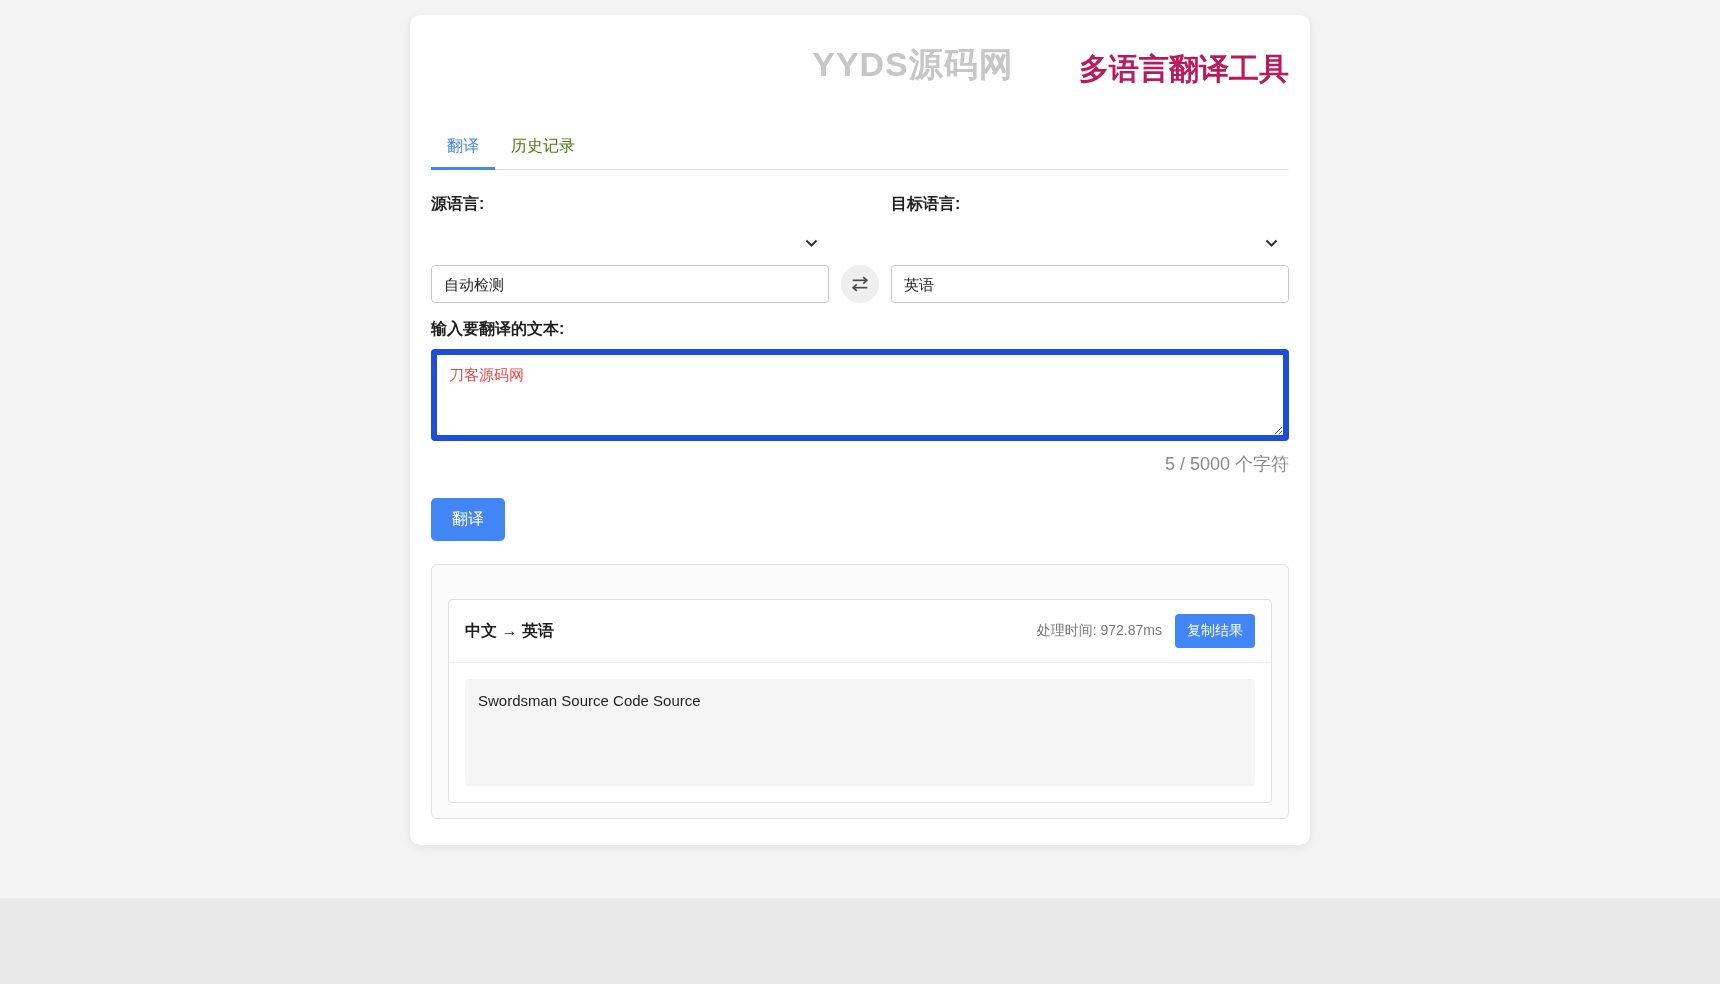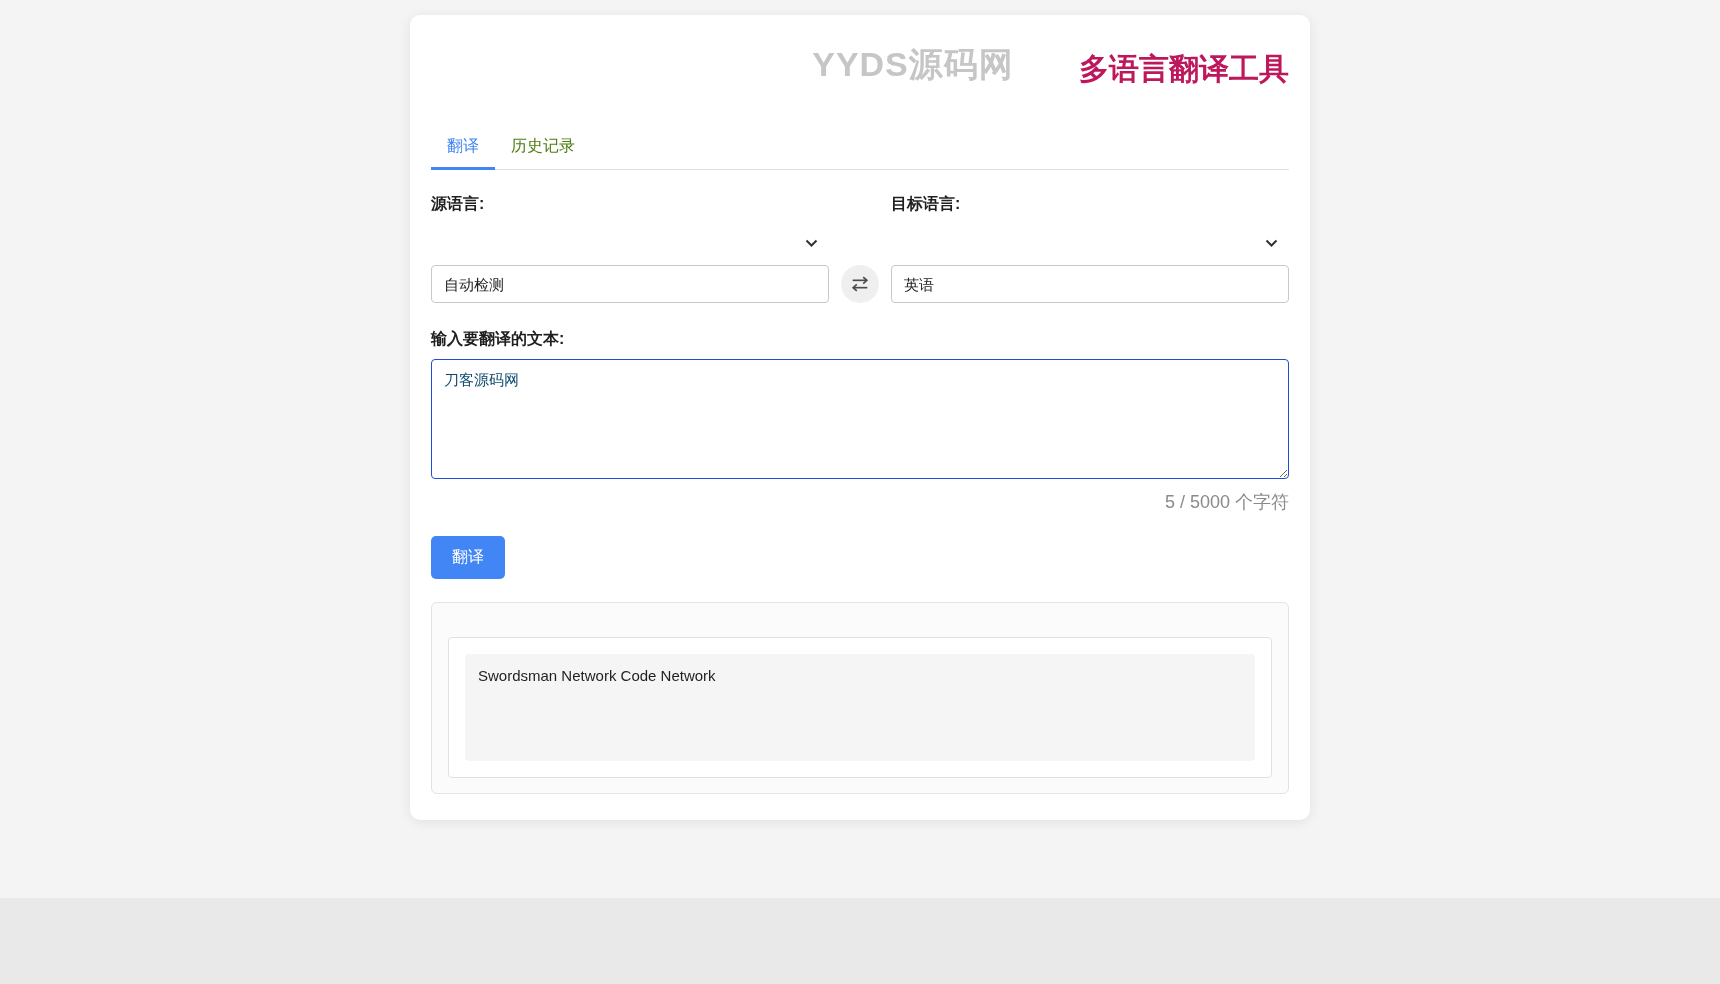--- a/index.html
+++ b/index.html
@@ -72,26 +72,26 @@
     position: absolute; right: 11px; top: 15px;
     pointer-events: none;
   }
   .swap-btn {
     flex: 0 0 auto;
     width: 38px; height: 38px; border-radius: 50%;
     border: none; background: #efefef; cursor: pointer;
     display: flex; align-items: center; justify-content: center;
     padding: 0;
   }
-  .input-label { margin-top: 26px; }
+  .input-label { margin-top: 16px; }
   .source-textarea {
-    width: 100%; height: 120px;
+    width: 100%; height: 92px;
     padding: 9px 12px;
-    font-family: inherit; font-size: 15px; color: #0c4a6e;
-    border: 1px solid #1d4ed8; border-radius: 4px;
+    font-family: inherit; font-size: 15px; color: #ef4444;
+    border: 6px solid #1d4ed8; border-radius: 4px;
     resize: both; outline: none; line-height: 1.4;
   }
   .char-counter {
     text-align: right; font-size: 18px; color: #8a8a8a; margin-top: 7px;
   }
   .translate-btn {
     margin-top: 22px;
     background: var(--accent); color: #fff;
     border: none; border-radius: 5px;
     font-family: inherit; font-size: 16px;
@@ -190,18 +190,25 @@
 
     <label class="field-label input-label">输入要翻译的文本:</label>
     <textarea class="source-textarea" style="">刀客源码网</textarea>
 
     <div class="char-counter">5 / 5000 个字符</div>
 
     <button class="translate-btn">翻译</button>
 
     <div class="result-section">
       <div class="result-card">
-        <div class="result-content">Swordsman Network Code Network</div>
+        <div class="result-header">
+          <div class="direction">中文 → 英语</div>
+          <div class="meta">
+            <span class="time">处理时间: 972.87ms</span>
+            <button class="copy-btn">复制结果</button>
+          </div>
+        </div>
+        <div class="result-content">Swordsman Source Code Source</div>
       </div>
     </div>
 
   </div>
 </div>
 
 </body></html>

